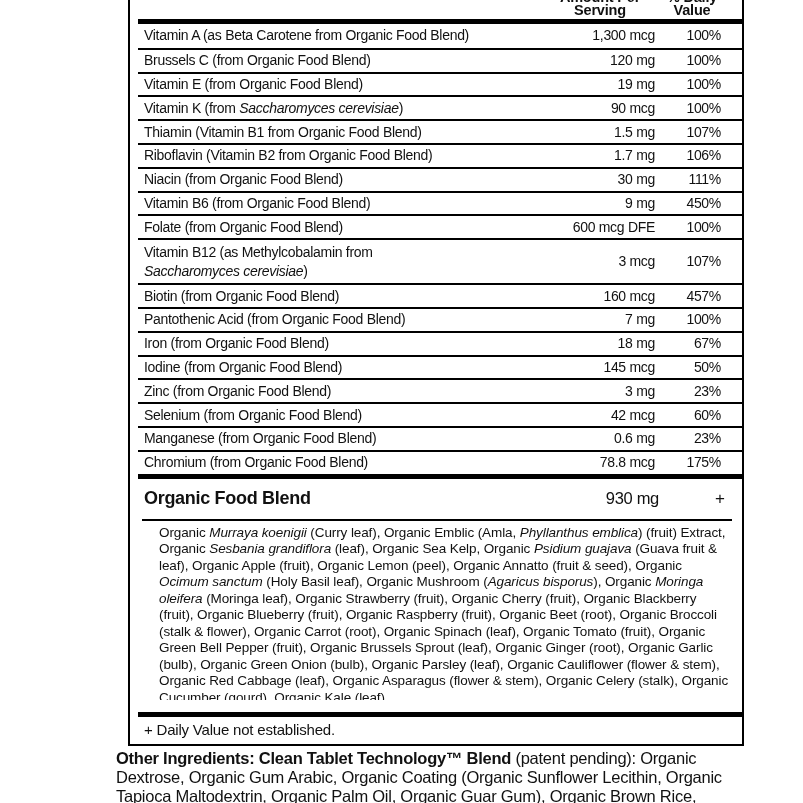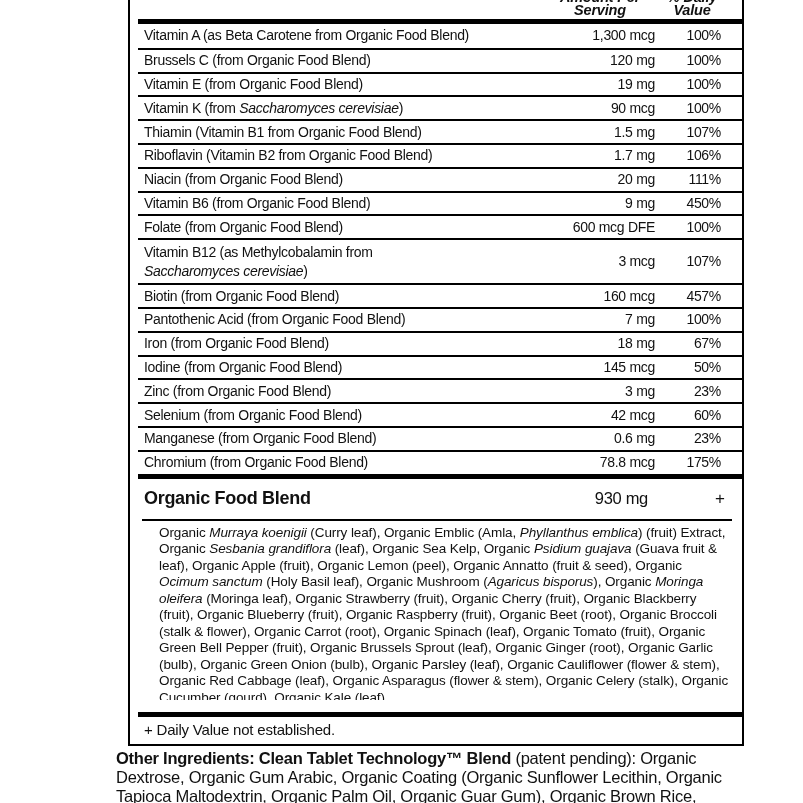--- a/index.html
+++ b/index.html
@@ -14,21 +14,21 @@
     border-left:2px solid #000;border-right:2px solid #000;border-bottom:2px solid #000;
     background:#fff;
   }
   
   .facts-header{
     display:grid;grid-template-columns:1fr 118px 66px;
     padding:0 17px 1px 8px;margin-left:8px;height:18px;
     font-weight:bold;font-size:14.5px;letter-spacing:-0.2px;
     align-items:end;
   }
-  .facts-header .hcell{position:relative;text-align:center;line-height:15px;font-style:italic;}
+  .facts-header .hcell{position:relative;text-align:center;line-height:15px;}
   .facts-header .clip{
     position:absolute;top:-13px;left:0;right:0;text-align:center;
     line-height:14px;font-size:14.5px;
   }
   .bar{height:5px;background:#000;margin-left:8px;}
   .bar-abs{position:absolute;left:8px;right:0;bottom:27px;height:5px;background:#000;}
   
   .ntable{margin-left:8px;}
   .nrow{
     display:grid;grid-template-columns:1fr 118px 66px;
@@ -40,21 +40,21 @@
   }
   .nrow:first-child{border-top:none;}
   .nrow.tall{height:45px;}
   .nrow.tall .name{max-width:245px;}
   .ncell.amt{justify-self:end;white-space:nowrap;text-align:right;}
   .ncell.dv{justify-self:end;white-space:nowrap;text-align:right;}
   
   .blend-row{
     display:grid;grid-template-columns:1fr 118px 66px;
     box-sizing:border-box;height:40px;margin-left:8px;
-    padding:0 17px 0 6px;align-content:center;align-items:center;gap:11px;
+    padding:0 17px 0 6px;align-content:center;align-items:center;
   }
   .blend-row .bname{font-weight:bold;font-size:18px;letter-spacing:-0.3px;}
   .blend-row .bamt{justify-self:end;font-size:16.5px;letter-spacing:-0.3px;white-space:nowrap;}
   .blend-row .bdv{justify-self:end;font-size:17px;}
   .blend-sep{height:2px;background:#000;margin:0 10px 0 12px;}
   .ingredients{
     margin:4px 12px 12px 29px;height:175px;overflow:hidden;
     font-size:13.5px;line-height:16.5px;letter-spacing:-0.1px;
     text-align:left;
   }
@@ -115,21 +115,21 @@
         <span class="ncell amt">1.5 mg</span>
         <span class="ncell dv">107%</span>
       </div>
       <div class="nrow">
         <span class="ncell name">Riboflavin (Vitamin B2 from Organic Food Blend)</span>
         <span class="ncell amt">1.7 mg</span>
         <span class="ncell dv">106%</span>
       </div>
       <div class="nrow">
         <span class="ncell name">Niacin (from Organic Food Blend)</span>
-        <span class="ncell amt">20 mg</span>
+        <span class="ncell amt">30 mg</span>
         <span class="ncell dv">111%</span>
       </div>
       <div class="nrow">
         <span class="ncell name">Vitamin B6 (from Organic Food Blend)</span>
         <span class="ncell amt">9 mg</span>
         <span class="ncell dv">450%</span>
       </div>
       <div class="nrow">
         <span class="ncell name">Folate (from Organic Food Blend)</span>
         <span class="ncell amt">600 mcg DFE</span>

